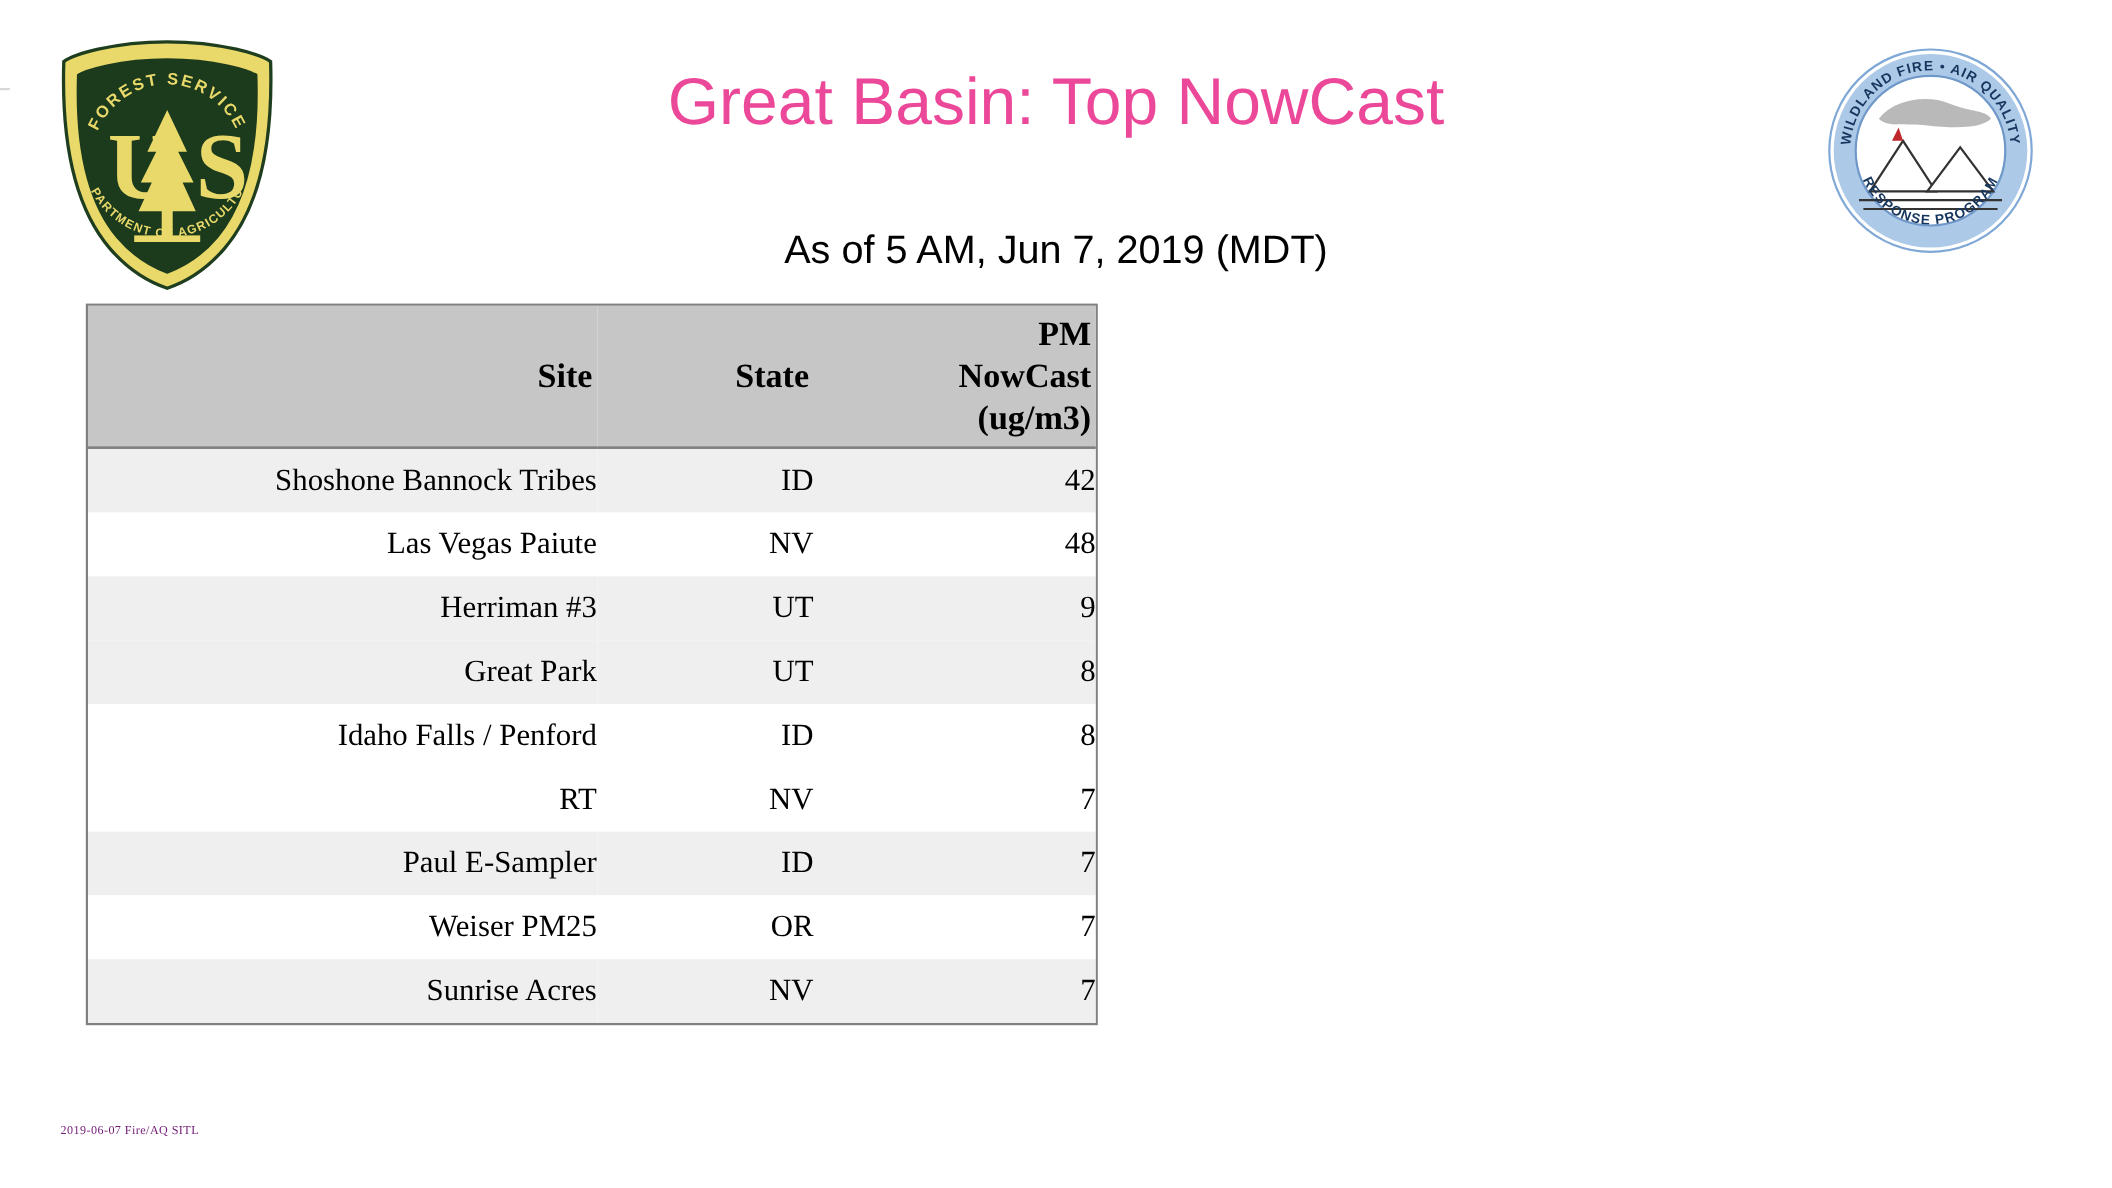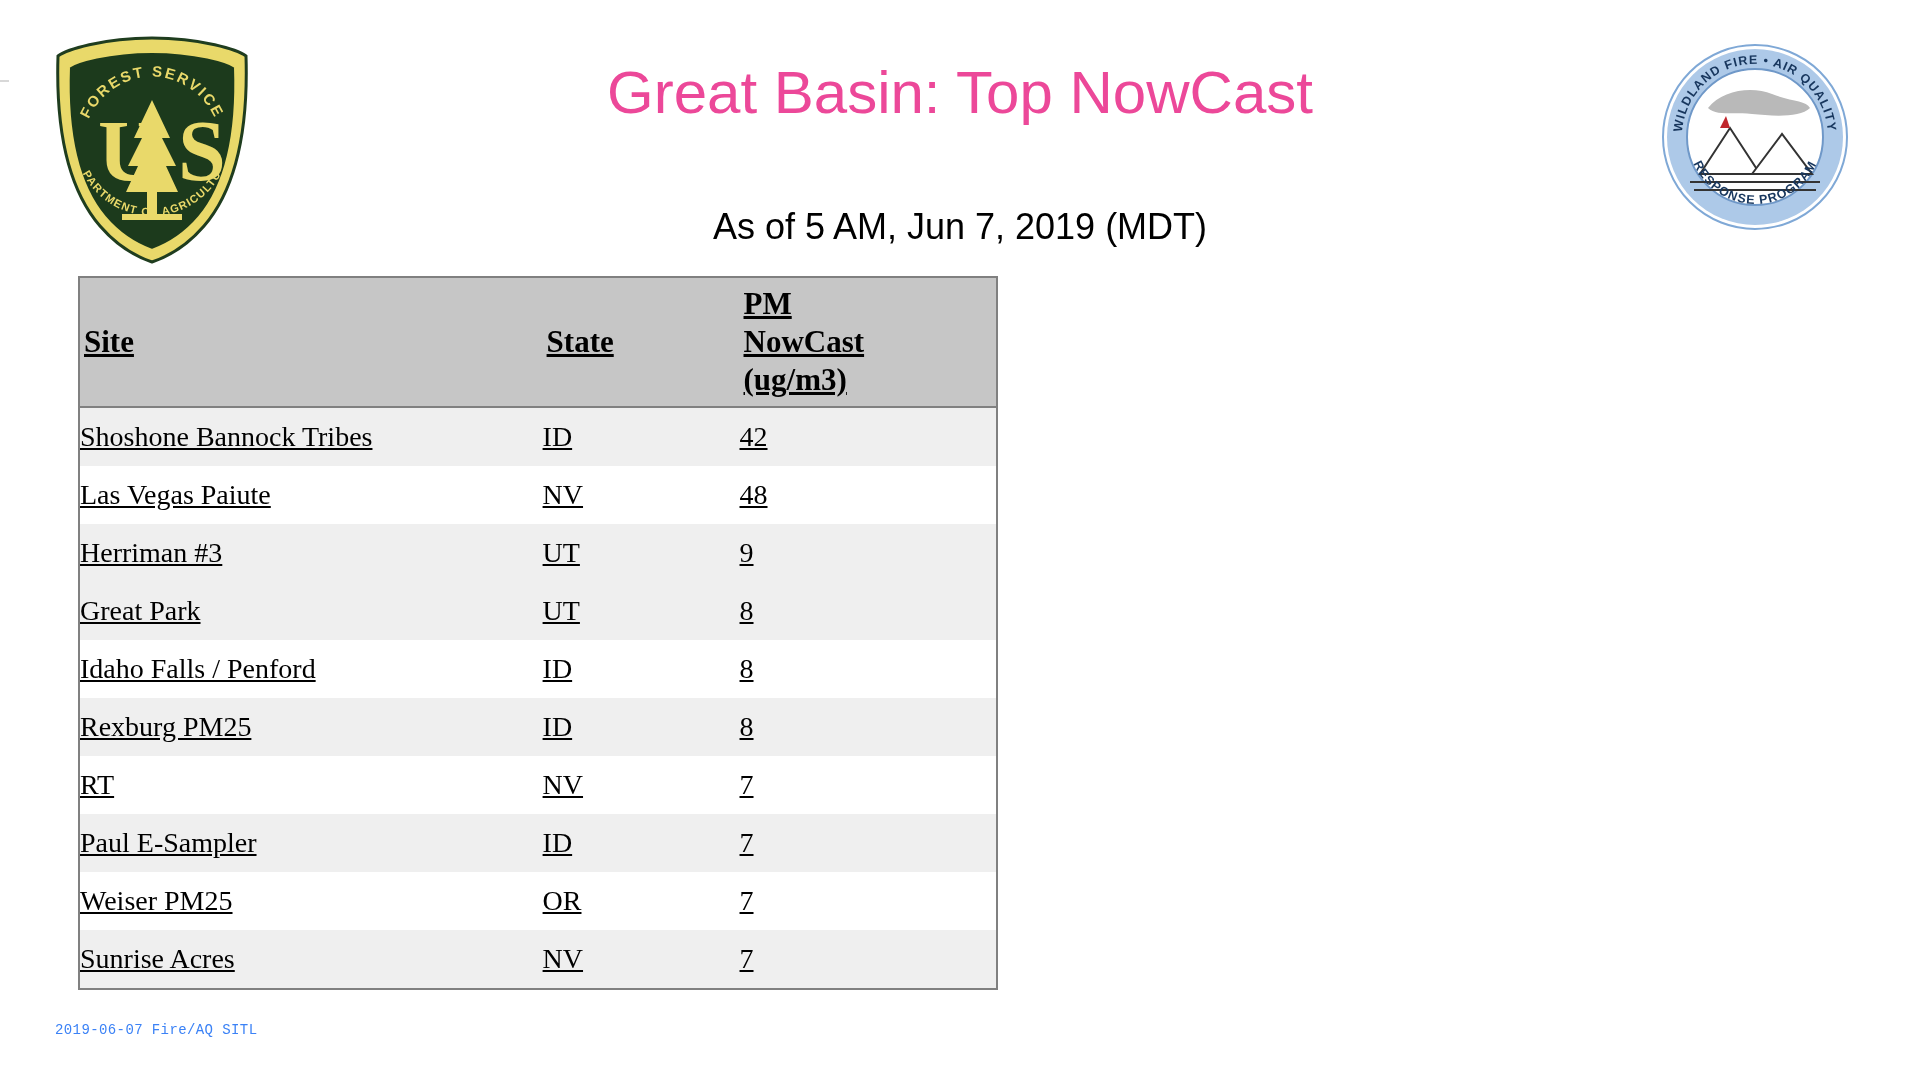--- a/index.html
+++ b/index.html
@@ -81,24 +81,23 @@
   table.nowcast {
     border-collapse: collapse;
     width: 100%;
     table-layout: fixed;
   }
 
   table.nowcast th,
   table.nowcast td {
     font-family: "Liberation Serif", serif;
     color: #000000;
-    text-align: left;
+    text-align: right;
     vertical-align: middle;
     border: none;
-    text-decoration: underline;
   }
 
   table.nowcast thead th {
     background: #c6c6c6;
     font-size: 31px;
     font-weight: bold;
     height: 128px;
     line-height: 38px;
     border-bottom: 2px solid #808080;
     padding: 0 4px;
@@ -116,23 +115,23 @@
 
   col.col-site  { width: 50.5%; }
   col.col-state { width: 21.5%; }
   col.col-pm    { width: 28.0%; }
 
   
   .footer-note {
     position: absolute;
     left: 55px;
     top: 1022px;
-    font-family: Liberation Mono, monospace;
-    font-size: 14px;
-    color: #3b82f6;
+    font-family: Liberation Serif, serif;
+    font-size: 11px;
+    color: #701a75;
     white-space: nowrap;
     letter-spacing: 0.4px;
   }
 
   .edge-tick {
     position: absolute;
     left: 0px;
     top: 80px;
     width: 9px;
     height: 2px;
@@ -250,25 +249,20 @@
         <tr class="row-alt">
           <td>Great Park</td>
           <td>UT</td>
           <td>8</td>
         </tr>
         <tr class="row-plain">
           <td>Idaho Falls / Penford</td>
           <td>ID</td>
           <td>8</td>
         </tr>
-        <tr class="row-alt">
-          <td>Rexburg PM25</td>
-          <td>ID</td>
-          <td>8</td>
-        </tr>
         <tr class="row-plain">
           <td>RT</td>
           <td>NV</td>
           <td>7</td>
         </tr>
         <tr class="row-alt">
           <td>Paul E-Sampler</td>
           <td>ID</td>
           <td>7</td>
         </tr>

